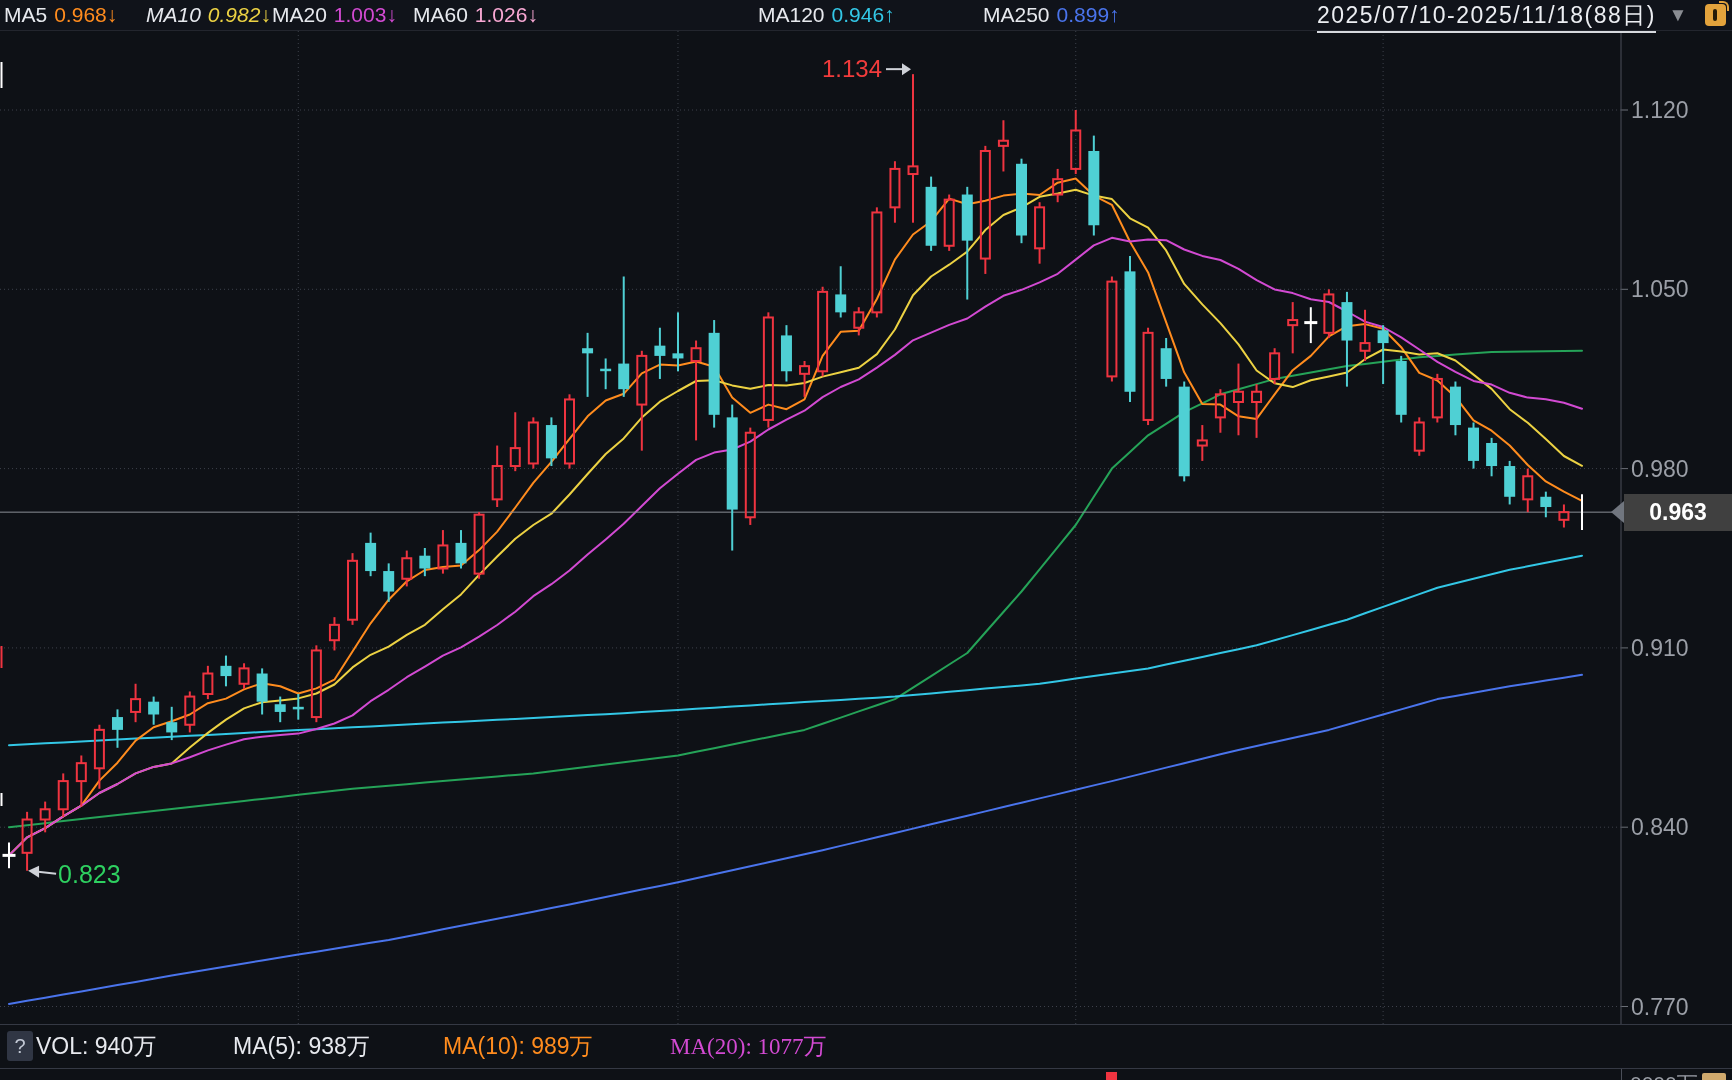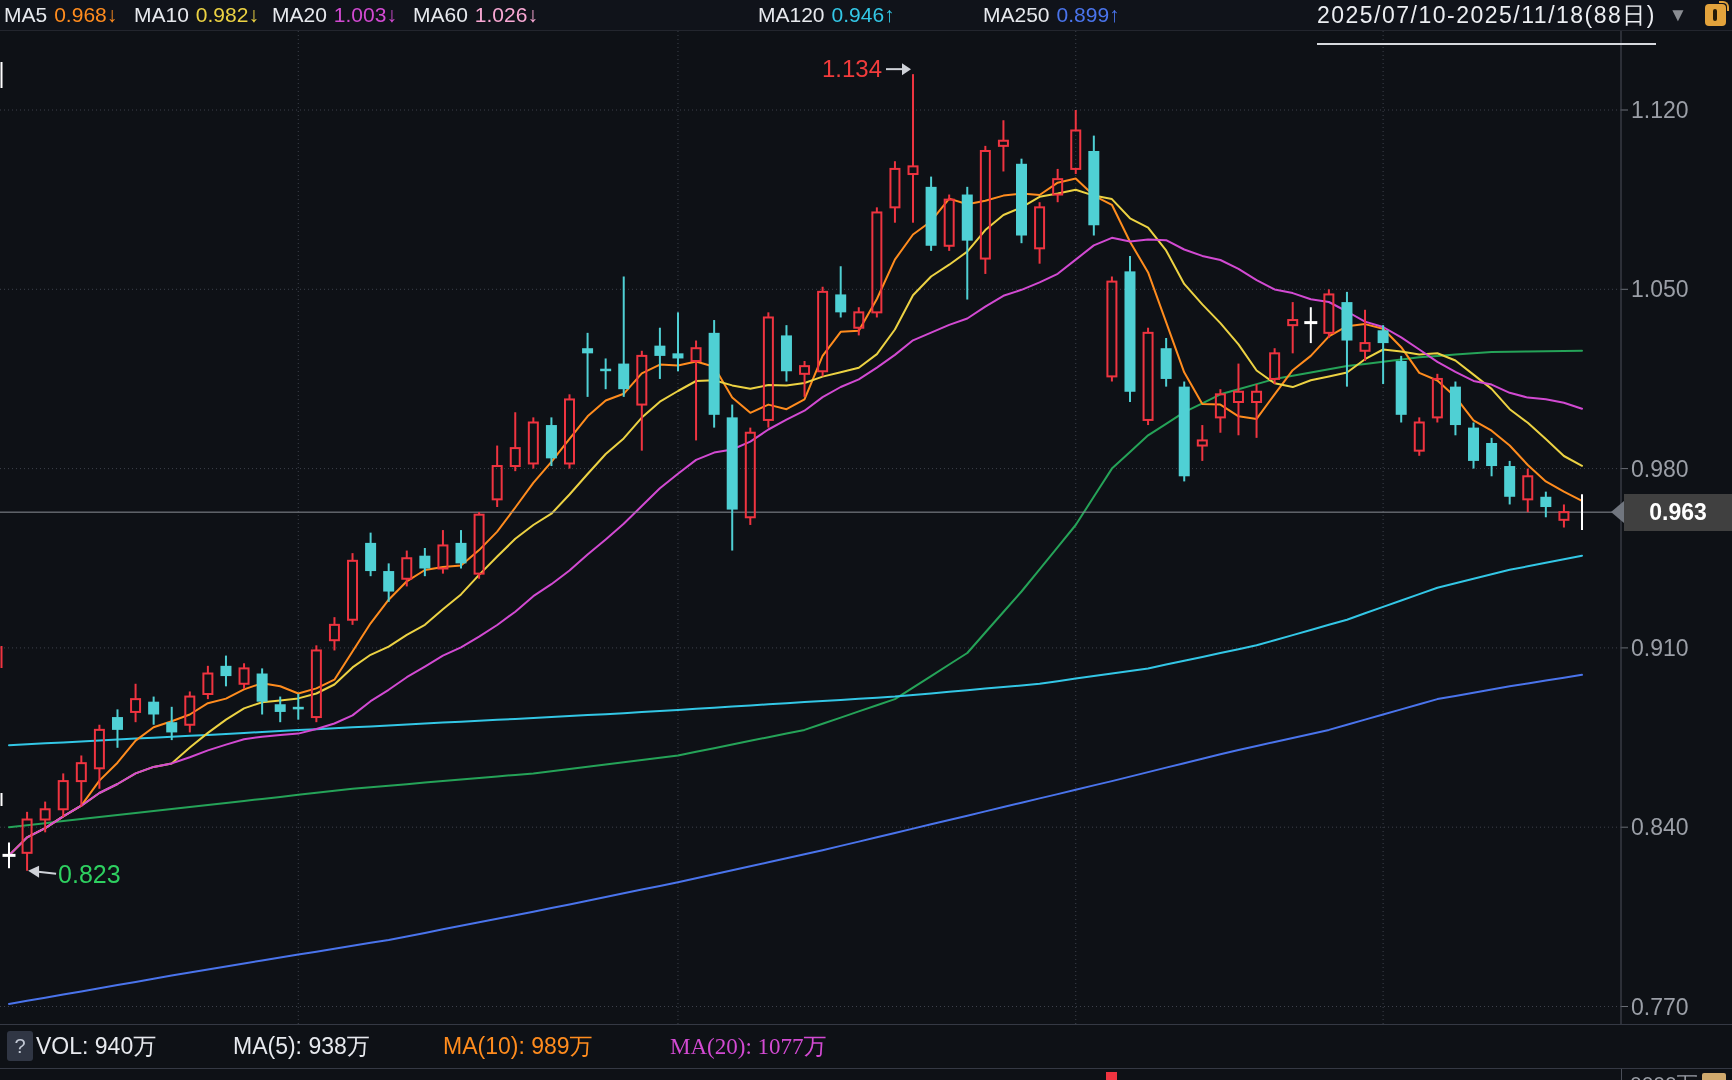--- a/index.html
+++ b/index.html
@@ -7,21 +7,21 @@
   .screen{
     position:relative;width:1732px;height:1080px;overflow:hidden;
     background:#0e1116;font-family:"Liberation Sans",sans-serif;
     -webkit-font-smoothing:antialiased;
   }
   
   .topbar{position:absolute;left:0;top:0;width:1732px;height:31px;
     border-bottom:1px solid #23262e;background:#10131a;z-index:5;padding-left:40px;}
   .ma-group{position:absolute;top:0;height:30px;line-height:30px;font-size:21px;white-space:nowrap;}
   .ma-group .nm{color:#e7e9ee;margin-right:7px;}
-  .date-range{position:absolute;top:1px;right:76px;height:44px;line-height:28px;
+  .date-range{position:absolute;top:1px;right:76px;height:32px;line-height:28px;
     color:#eceef2;font-size:23px;letter-spacing:1.5px;border-bottom:2px solid #d7d9de;white-space:nowrap;}
   .collapse-icon{position:absolute;left:1663px;top:0;width:30px;height:30px;line-height:30px;
     text-align:center;color:#8a8d93;font-size:19px;}
   .lock-icon{position:absolute;left:1705px;top:4px;width:21px;height:22px;
     background:#e3a33c;border-radius:4px;}
   .lock-icon:before{content:"";position:absolute;left:8px;top:5px;width:4px;height:12px;background:#241a07;border-radius:2px;}
   .lock-icon:after{content:"";position:absolute;right:-3px;top:-3px;width:8px;height:8px;
     border:2px solid #e3a33c;border-bottom:none;border-left:none;border-radius:0 6px 0 0;}
   
   #chart-svg{position:absolute;left:0;top:0;z-index:1;}
@@ -45,21 +45,21 @@
   .vol-corner-box{position:absolute;left:1702px;top:4px;width:24px;height:9px;background:#cfa96d;border-radius:2px;}
 </style>
 </head>
 <body>
 
 <div class="screen">
 
   <div class="topbar">
     <div id="ma-labels">
         <span class="ma-group" style="left: 4px;"><span class="nm">MA5</span><span style="color: rgb(255, 140, 30);">0.968↓</span></span>
-        <span class="ma-group" style="left: 134px;"><span class="nm">MA10</span><span style="color: rgb(236, 210, 67);">0.982↓</span></span>
+        <span class="ma-group" style="left: 146px; font-style: italic;"><span class="nm">MA10</span><span style="color: rgb(236, 210, 67);">0.982↓</span></span>
         <span class="ma-group" style="left: 272px;"><span class="nm">MA20</span><span style="color: rgb(210, 74, 210);">1.003↓</span></span>
         <span class="ma-group" style="left: 413px;"><span class="nm">MA60</span><span style="color: #f9a8d4;">1.026↓</span></span>
         <span class="ma-group" style="left: 758px;"><span class="nm">MA120</span><span style="color: rgb(51, 199, 230);">0.946↑</span></span>
         <span class="ma-group" style="left: 983px;"><span class="nm">MA250</span><span style="color: rgb(74, 116, 236);">0.899↑</span></span>
       </div>
     <span class="date-range">2025/07/10-2025/11/18(88日)</span>
     <span class="collapse-icon">▼</span>
     <div class="lock-icon"></div>
   </div>
 

